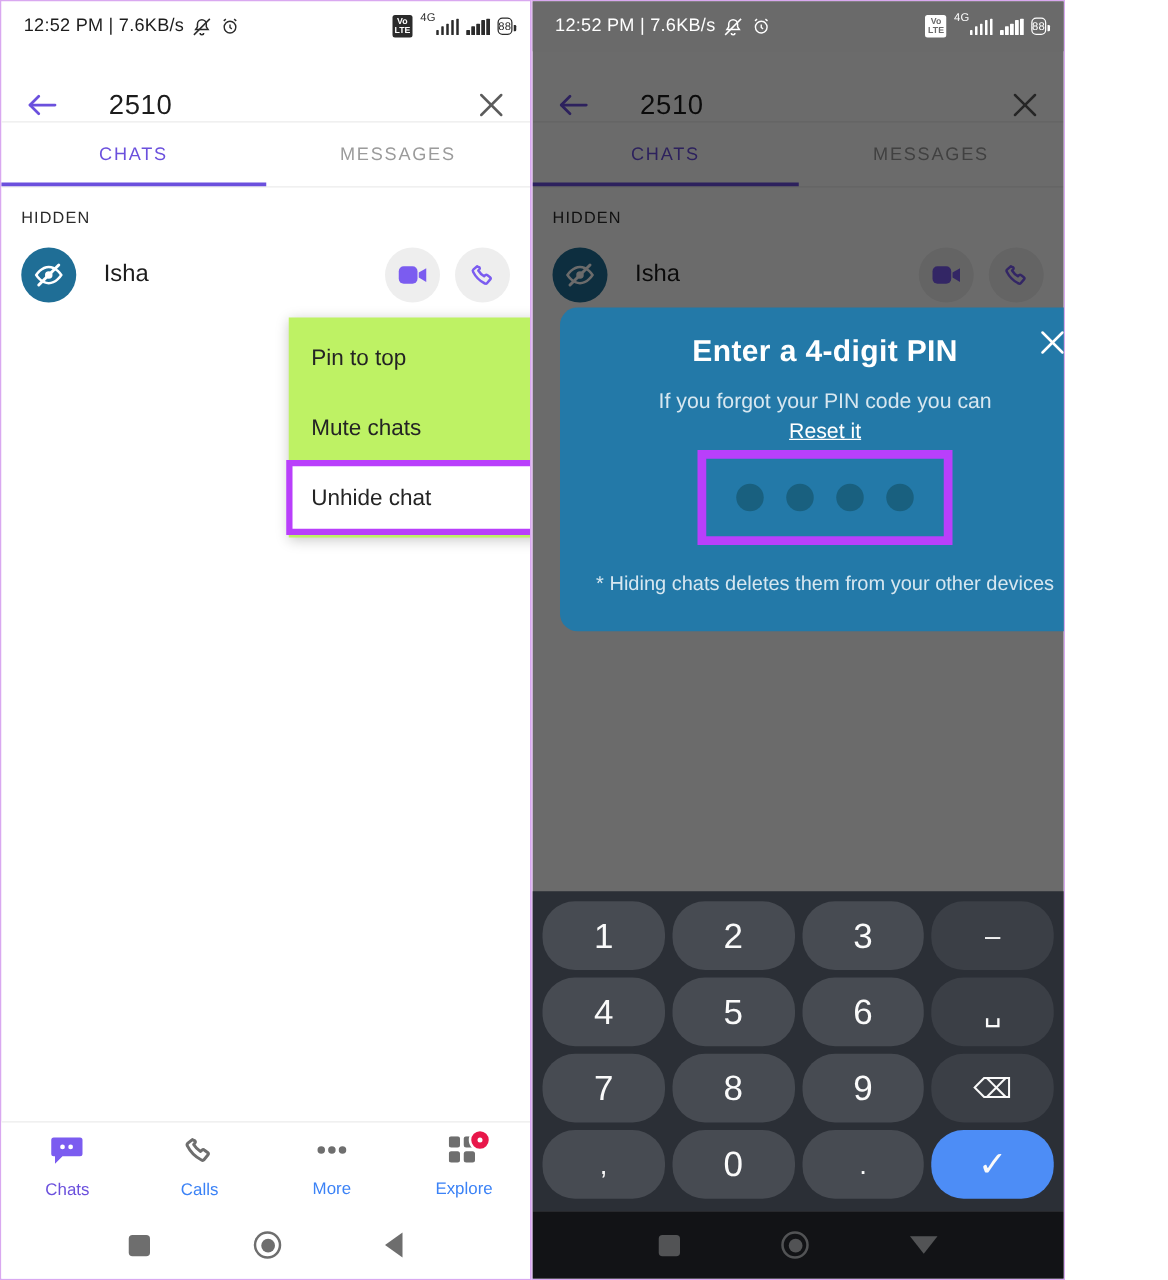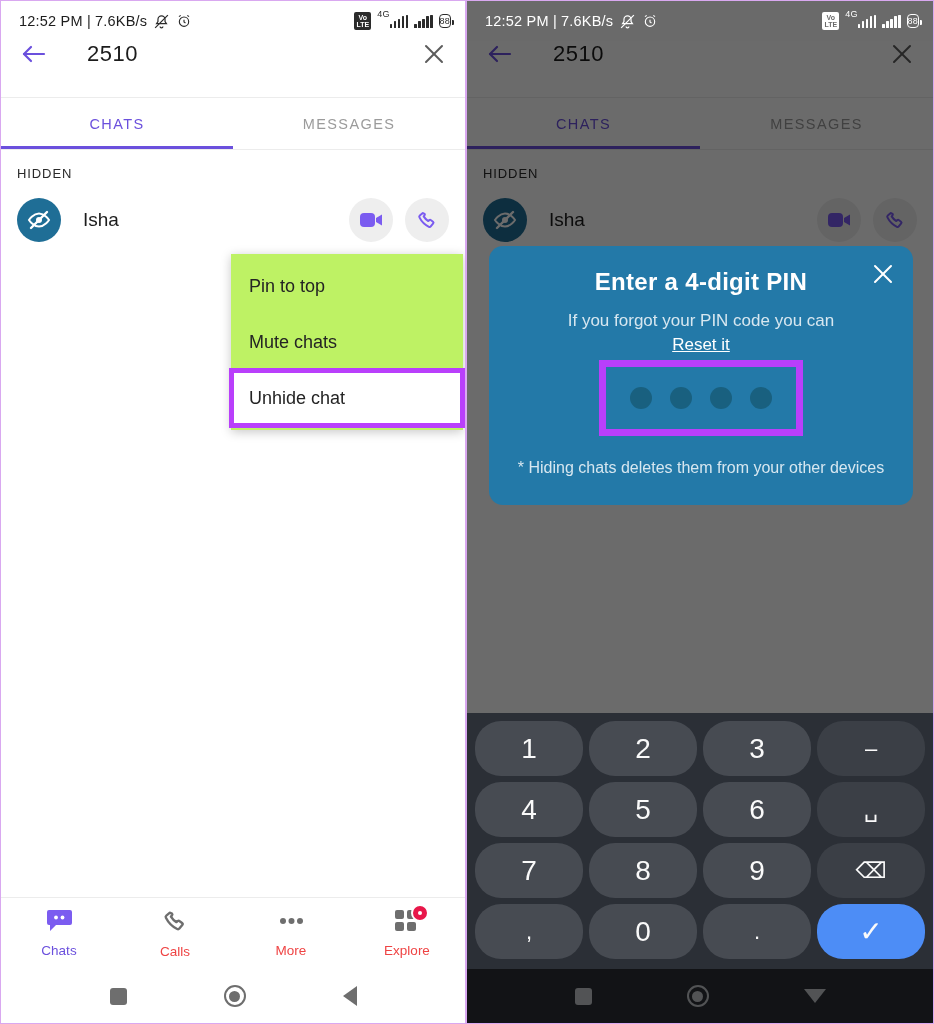--- a/index.html
+++ b/index.html
@@ -2,21 +2,21 @@
 <html><head>
 <meta charset="utf-8">
 <style>
   * { box-sizing: border-box; margin: 0; padding: 0; }
   html, body {
     width: 934px; height: 1024px;
     background: #ffffff;
     font-family: "Liberation Sans", sans-serif;
     overflow: hidden;
   }
-  .stage { position: relative; width: 934px; height: 1024px; display: flex; }
+  .stage { position: relative; width: 852px; height: 1024px; display: flex; }
 
   
   .panel {
     position: relative;
     width: 466px; height: 1024px;
     background: #ffffff;
     overflow: hidden;
     border: 1px solid #d9a8f0;
   }
   .panel.right { width: 468px; background: #fff; }
@@ -50,21 +50,21 @@
     font-size: 9px; padding: 1px 0; color: #2b2b2b; position: relative;
   }
   .batt::after {
     content: ""; position: absolute; right: -4px; top: 5px;
     width: 2.5px; height: 5px; background: #2b2b2b; border-radius: 0 1px 1px 0;
   }
 
   
   .searchbar {
     height: 57px;
-    display: flex; align-items: flex-start;
+    display: flex; align-items: flex-end;
     padding: 0 18px 0 18px;
     border-bottom: 1px solid #ececec;
   }
   .back-arrow { width: 30px; height: 26px; flex: 0 0 auto; cursor: pointer; }
   .search-value {
     flex: 1 1 auto; margin-left: 38px;
     font-size: 22px; color: #1c1c1c; letter-spacing: .5px;
   }
   .close-x { width: 26px; height: 26px; flex: 0 0 auto; cursor: pointer; }
 
@@ -131,21 +131,21 @@
     position: absolute; left: 0; right: 0; bottom: 54px;
     height: 72px; background: #fff;
     border-top: 1px solid #ececec;
     display: flex; align-items: center;
   }
   .nav-item {
     flex: 1 1 25%;
     display: flex; flex-direction: column; align-items: center; gap: 6px;
     cursor: pointer; position: relative;
   }
-  .nav-label { font-size: 13.5px; color: #ef4444; }
+  .nav-label { font-size: 13.5px; color: #3b82f6; }
   .nav-item.active .nav-label { color: #6b50dd; }
   .badge {
     position: absolute; top: -6px; left: 50%; margin-left: 4px;
     width: 18px; height: 18px; border-radius: 50%;
     background: #e8174a; border: 2px solid #fff;
   }
   .badge::after {
     content: ""; position: absolute; left: 5px; top: 5px;
     width: 4px; height: 4px; border-radius: 50%; background: #fff;
   }

